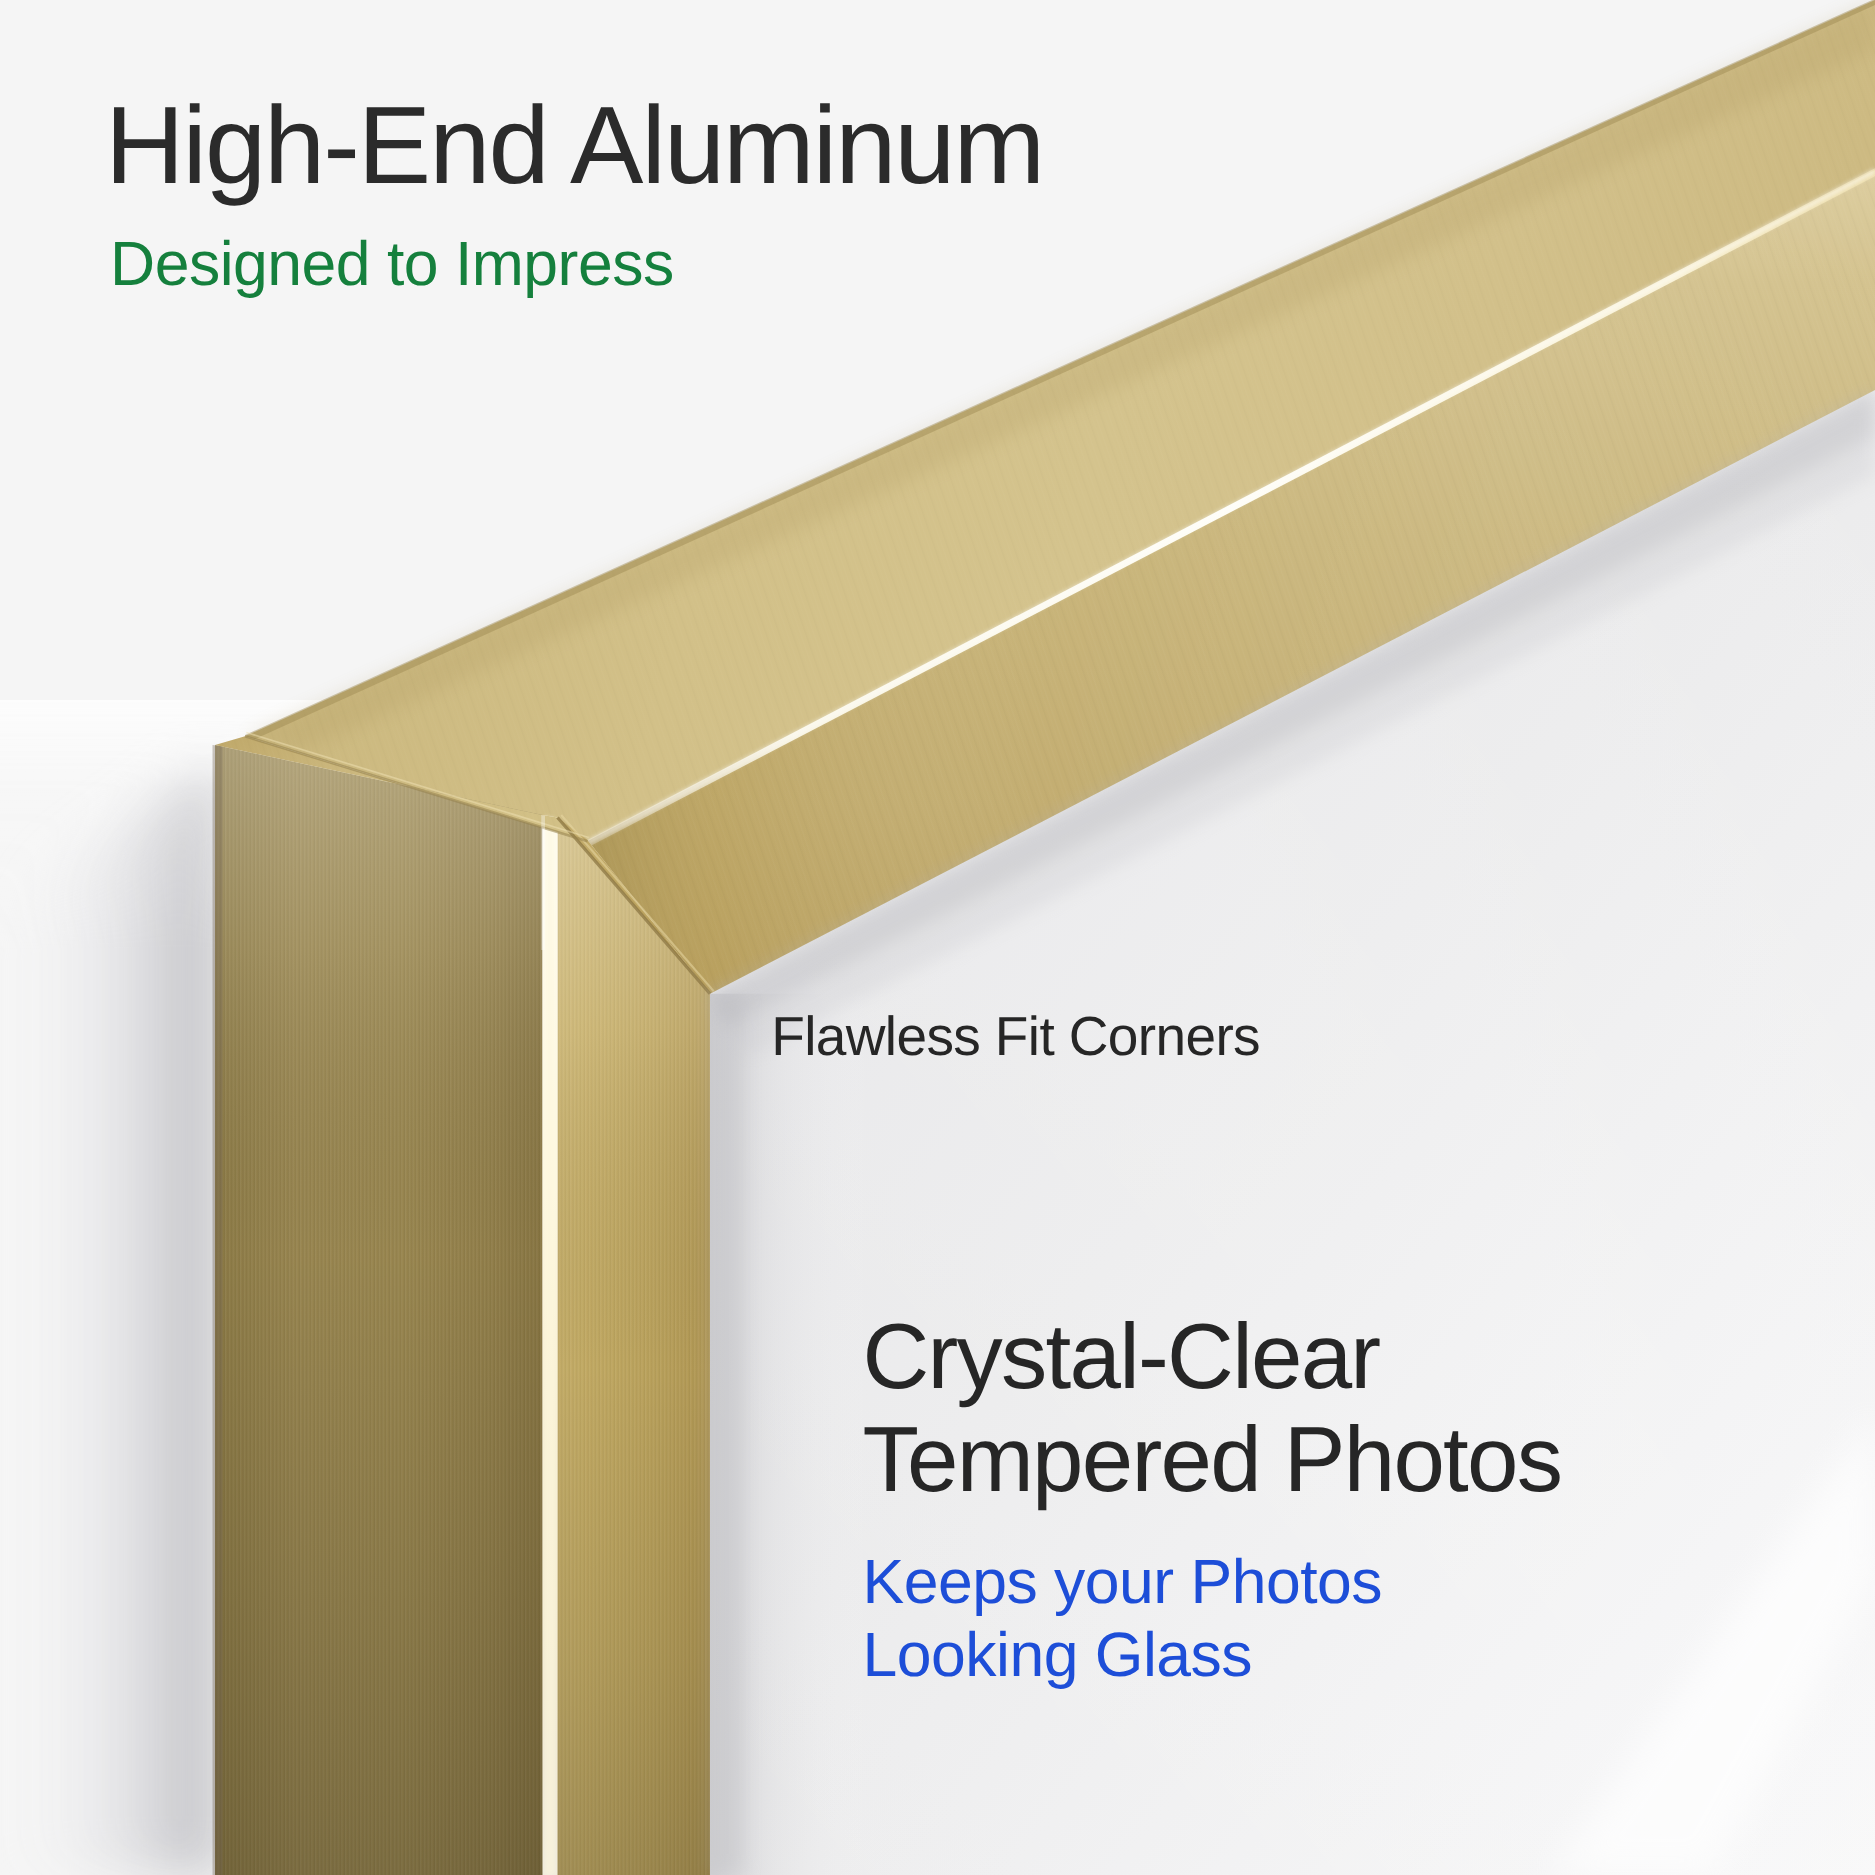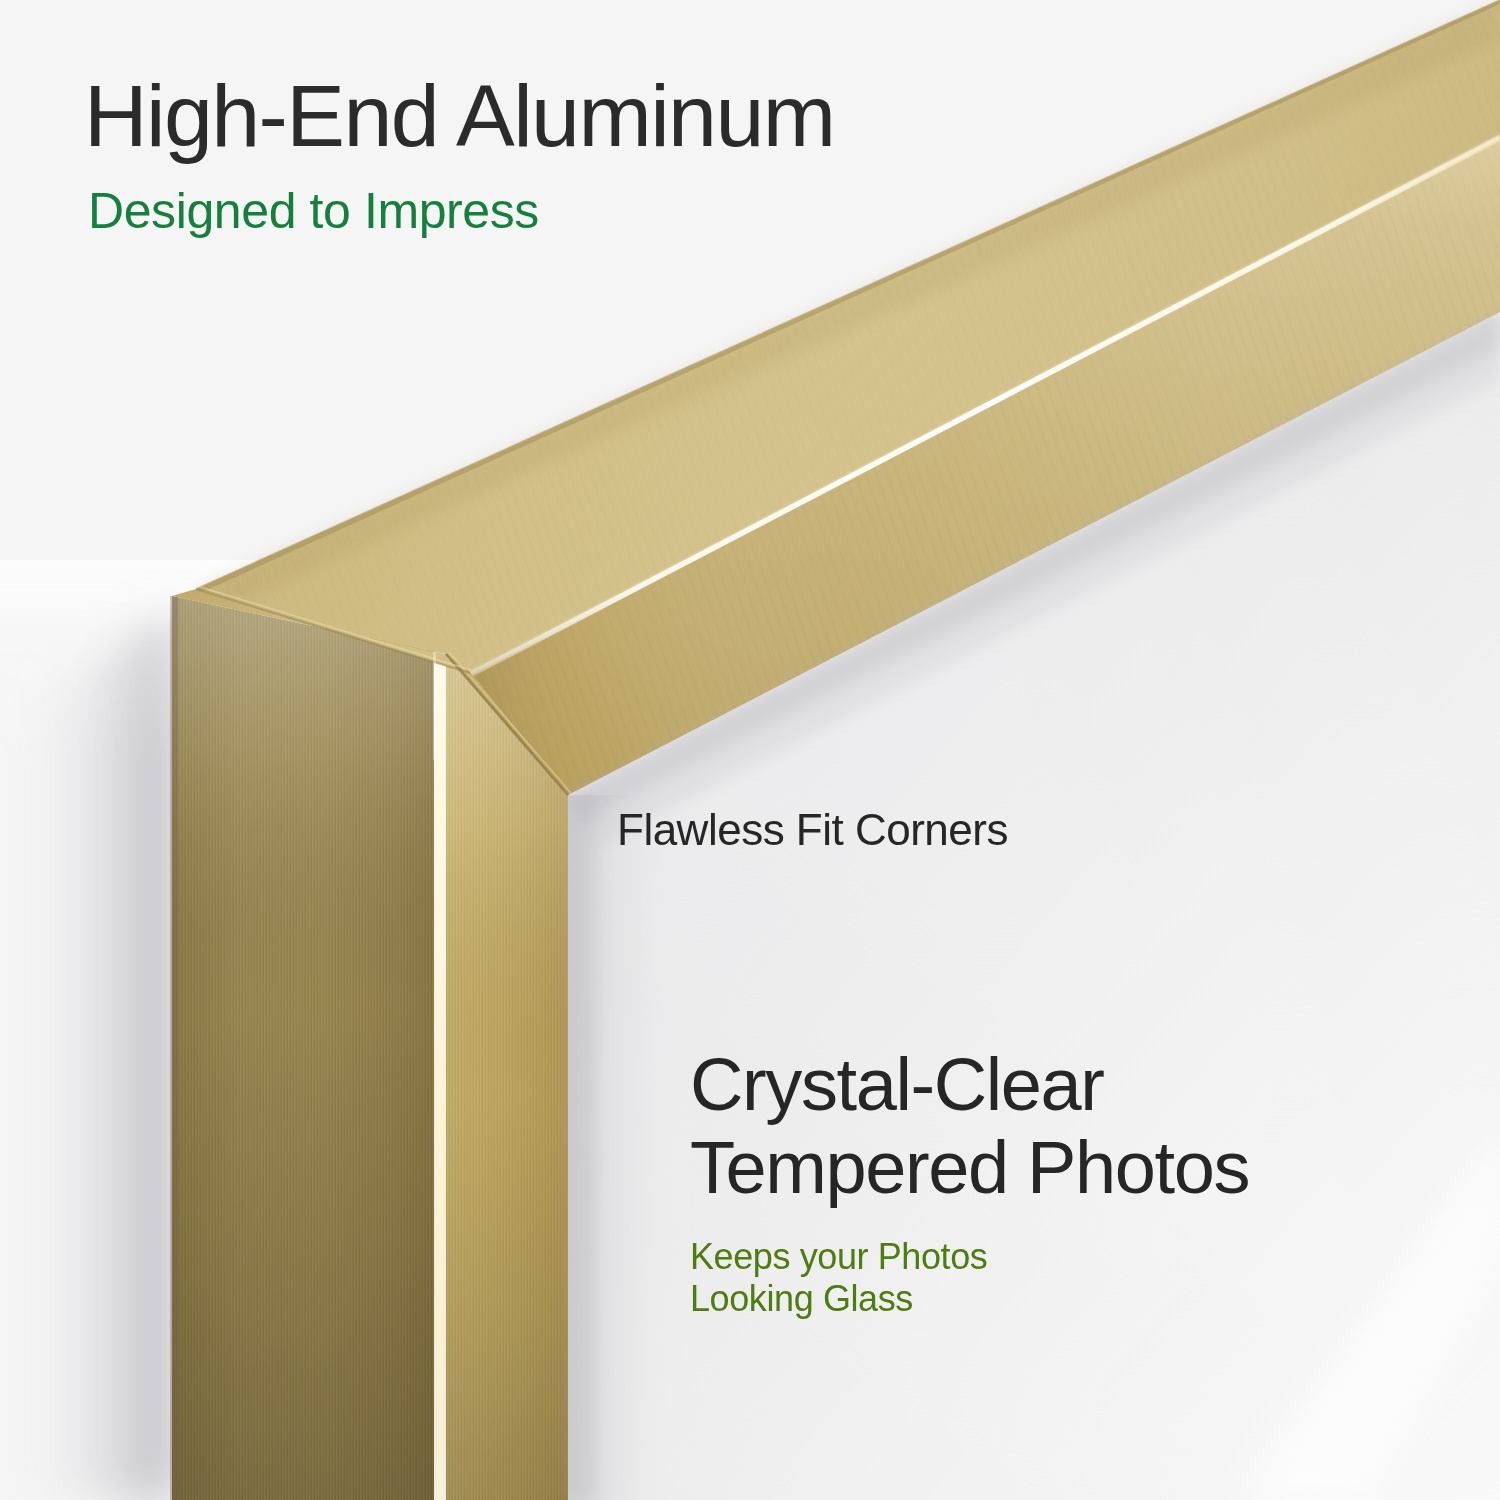--- a/index.html
+++ b/index.html
@@ -81,25 +81,25 @@
     margin: 0;
     font-size: 74px;
     line-height: 1.12;
     font-weight: 400;
     letter-spacing: -1.4px;
     color: #262626;
   }
   #glass-title .line { display: block; white-space: nowrap; }
   #glass-sub {
     margin: 26px 0 0 0;
-    font-size: 36px;
+    font-size: 50px;
     line-height: 1.18;
     font-weight: 400;
     letter-spacing: -0.4px;
-    color: #4d7c0f;
+    color: #1d4ed8;
   }
   #glass-sub .line { display: block; white-space: nowrap; }
 </style>
 </head>
 <body>
 
 <div id="stage">
 
   <svg id="frame-art" viewBox="0 0 1500 1500" xmlns="http://www.w3.org/2000/svg">
     <defs>

